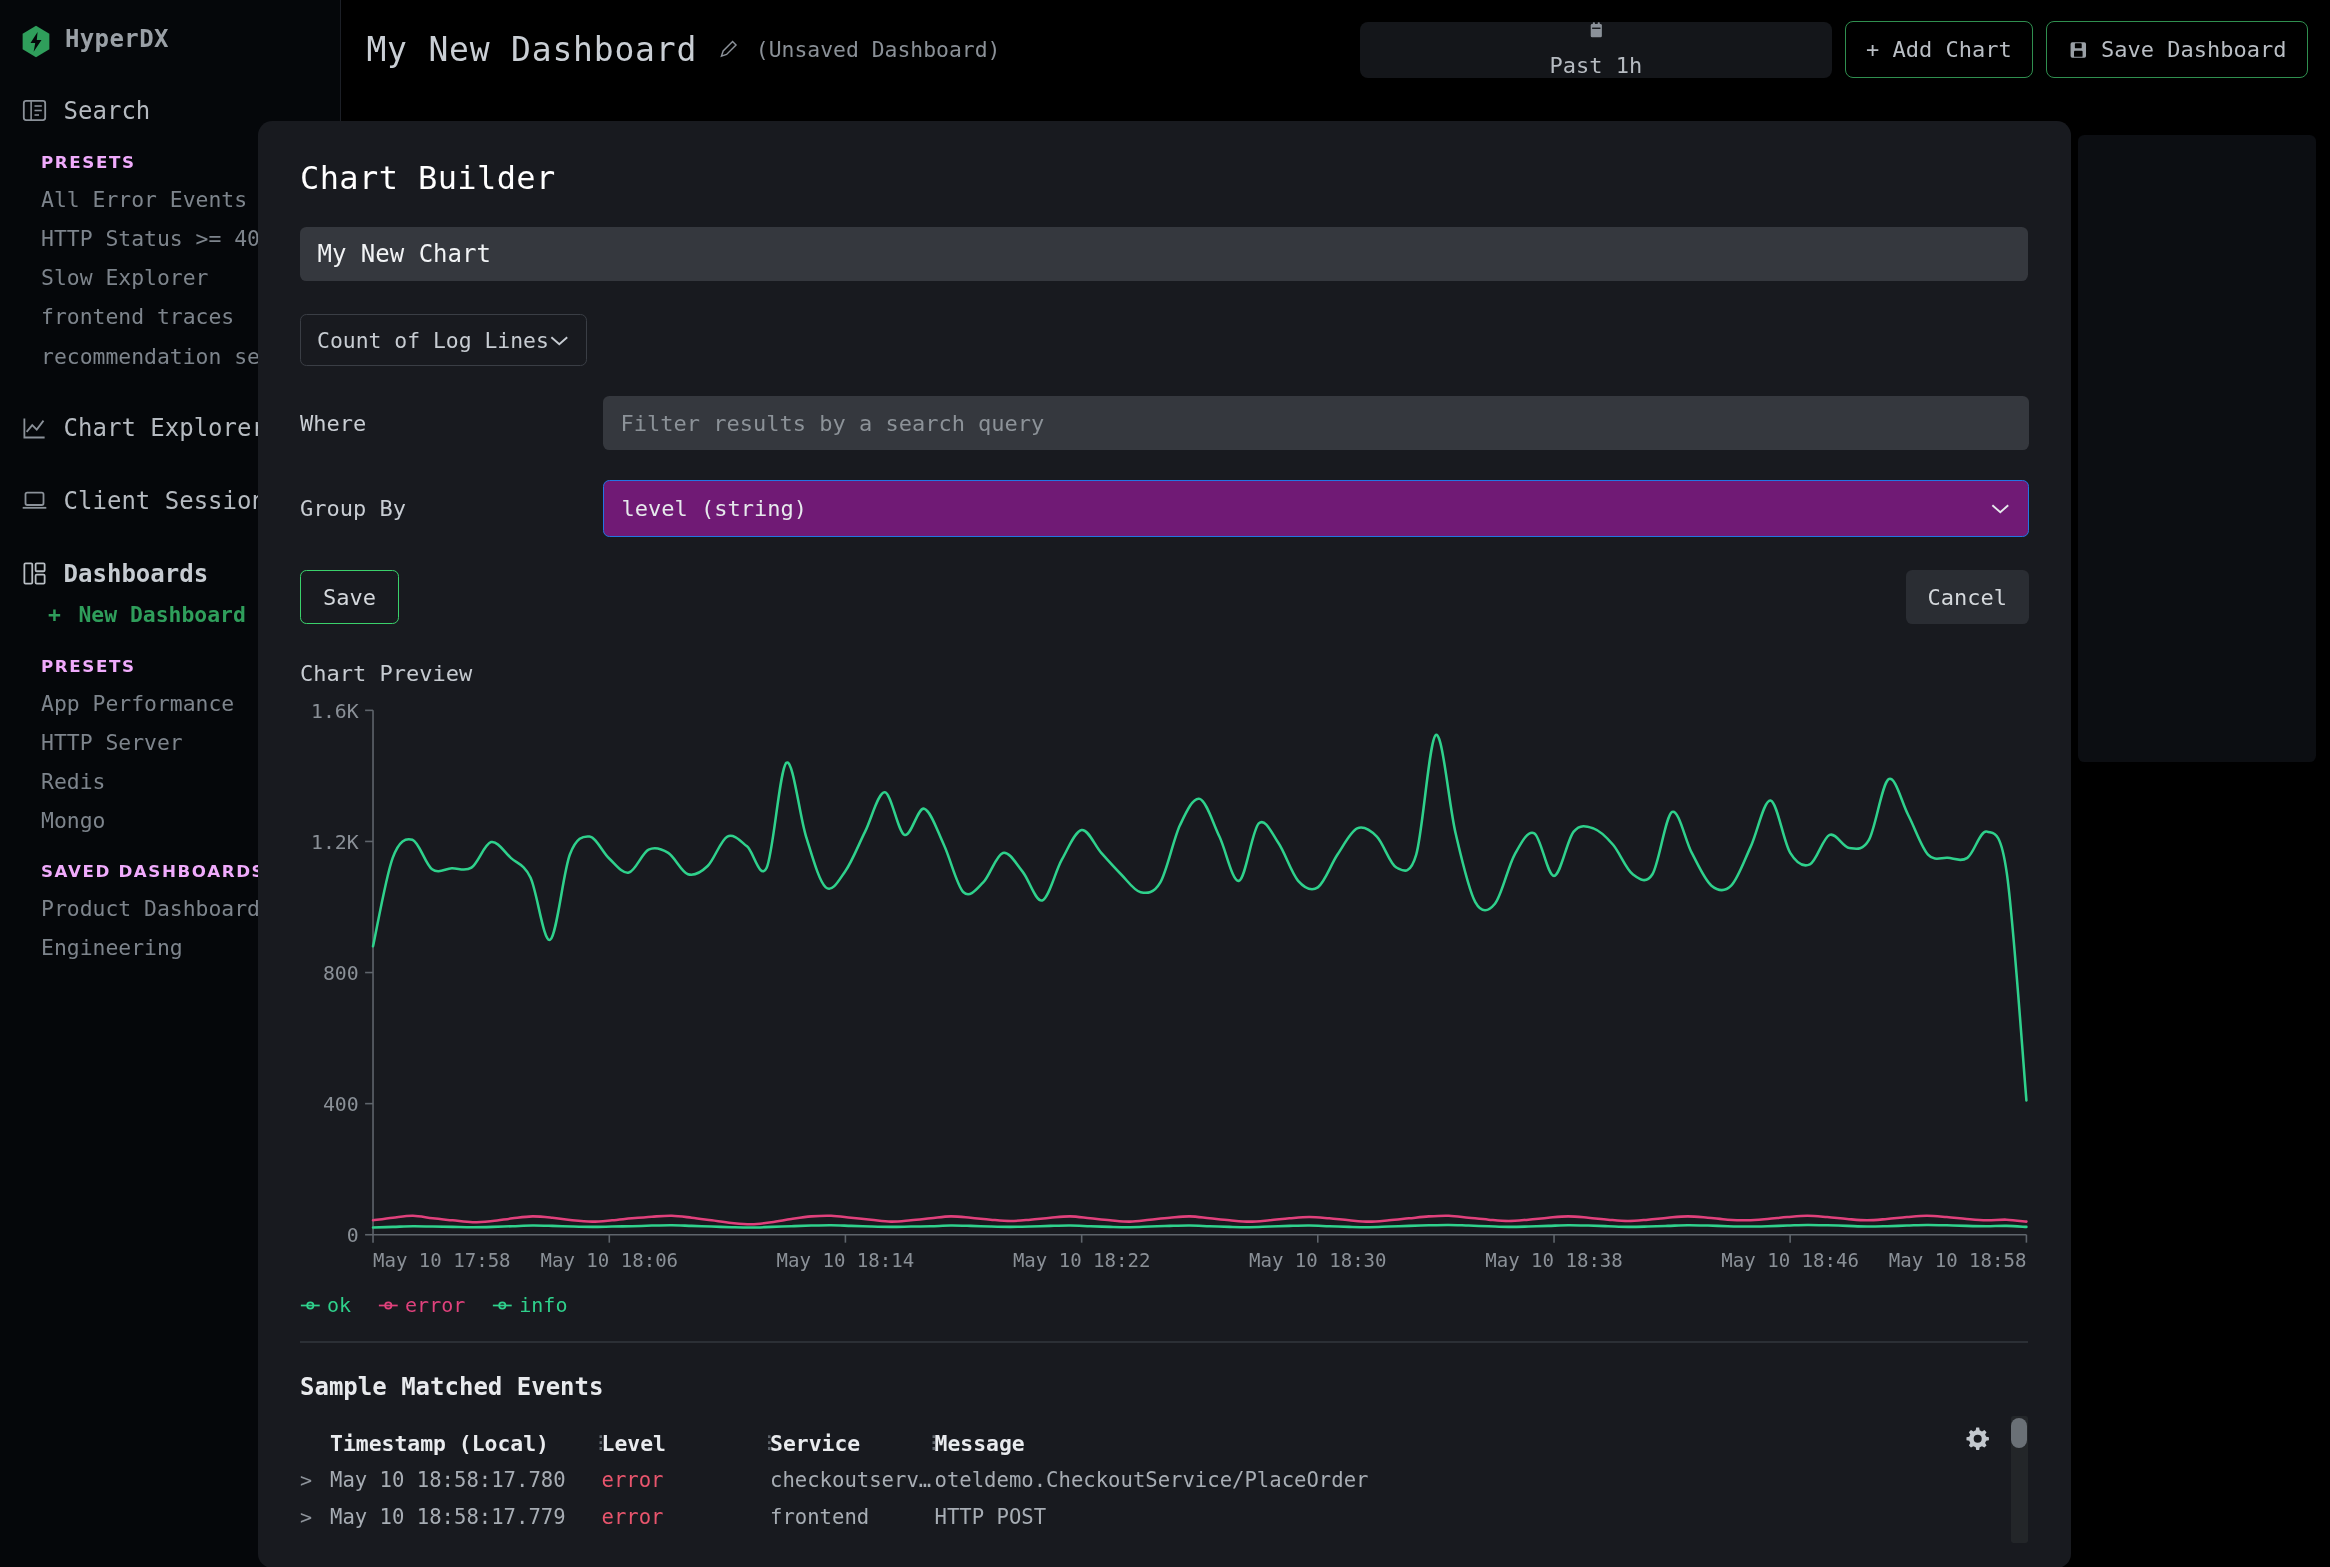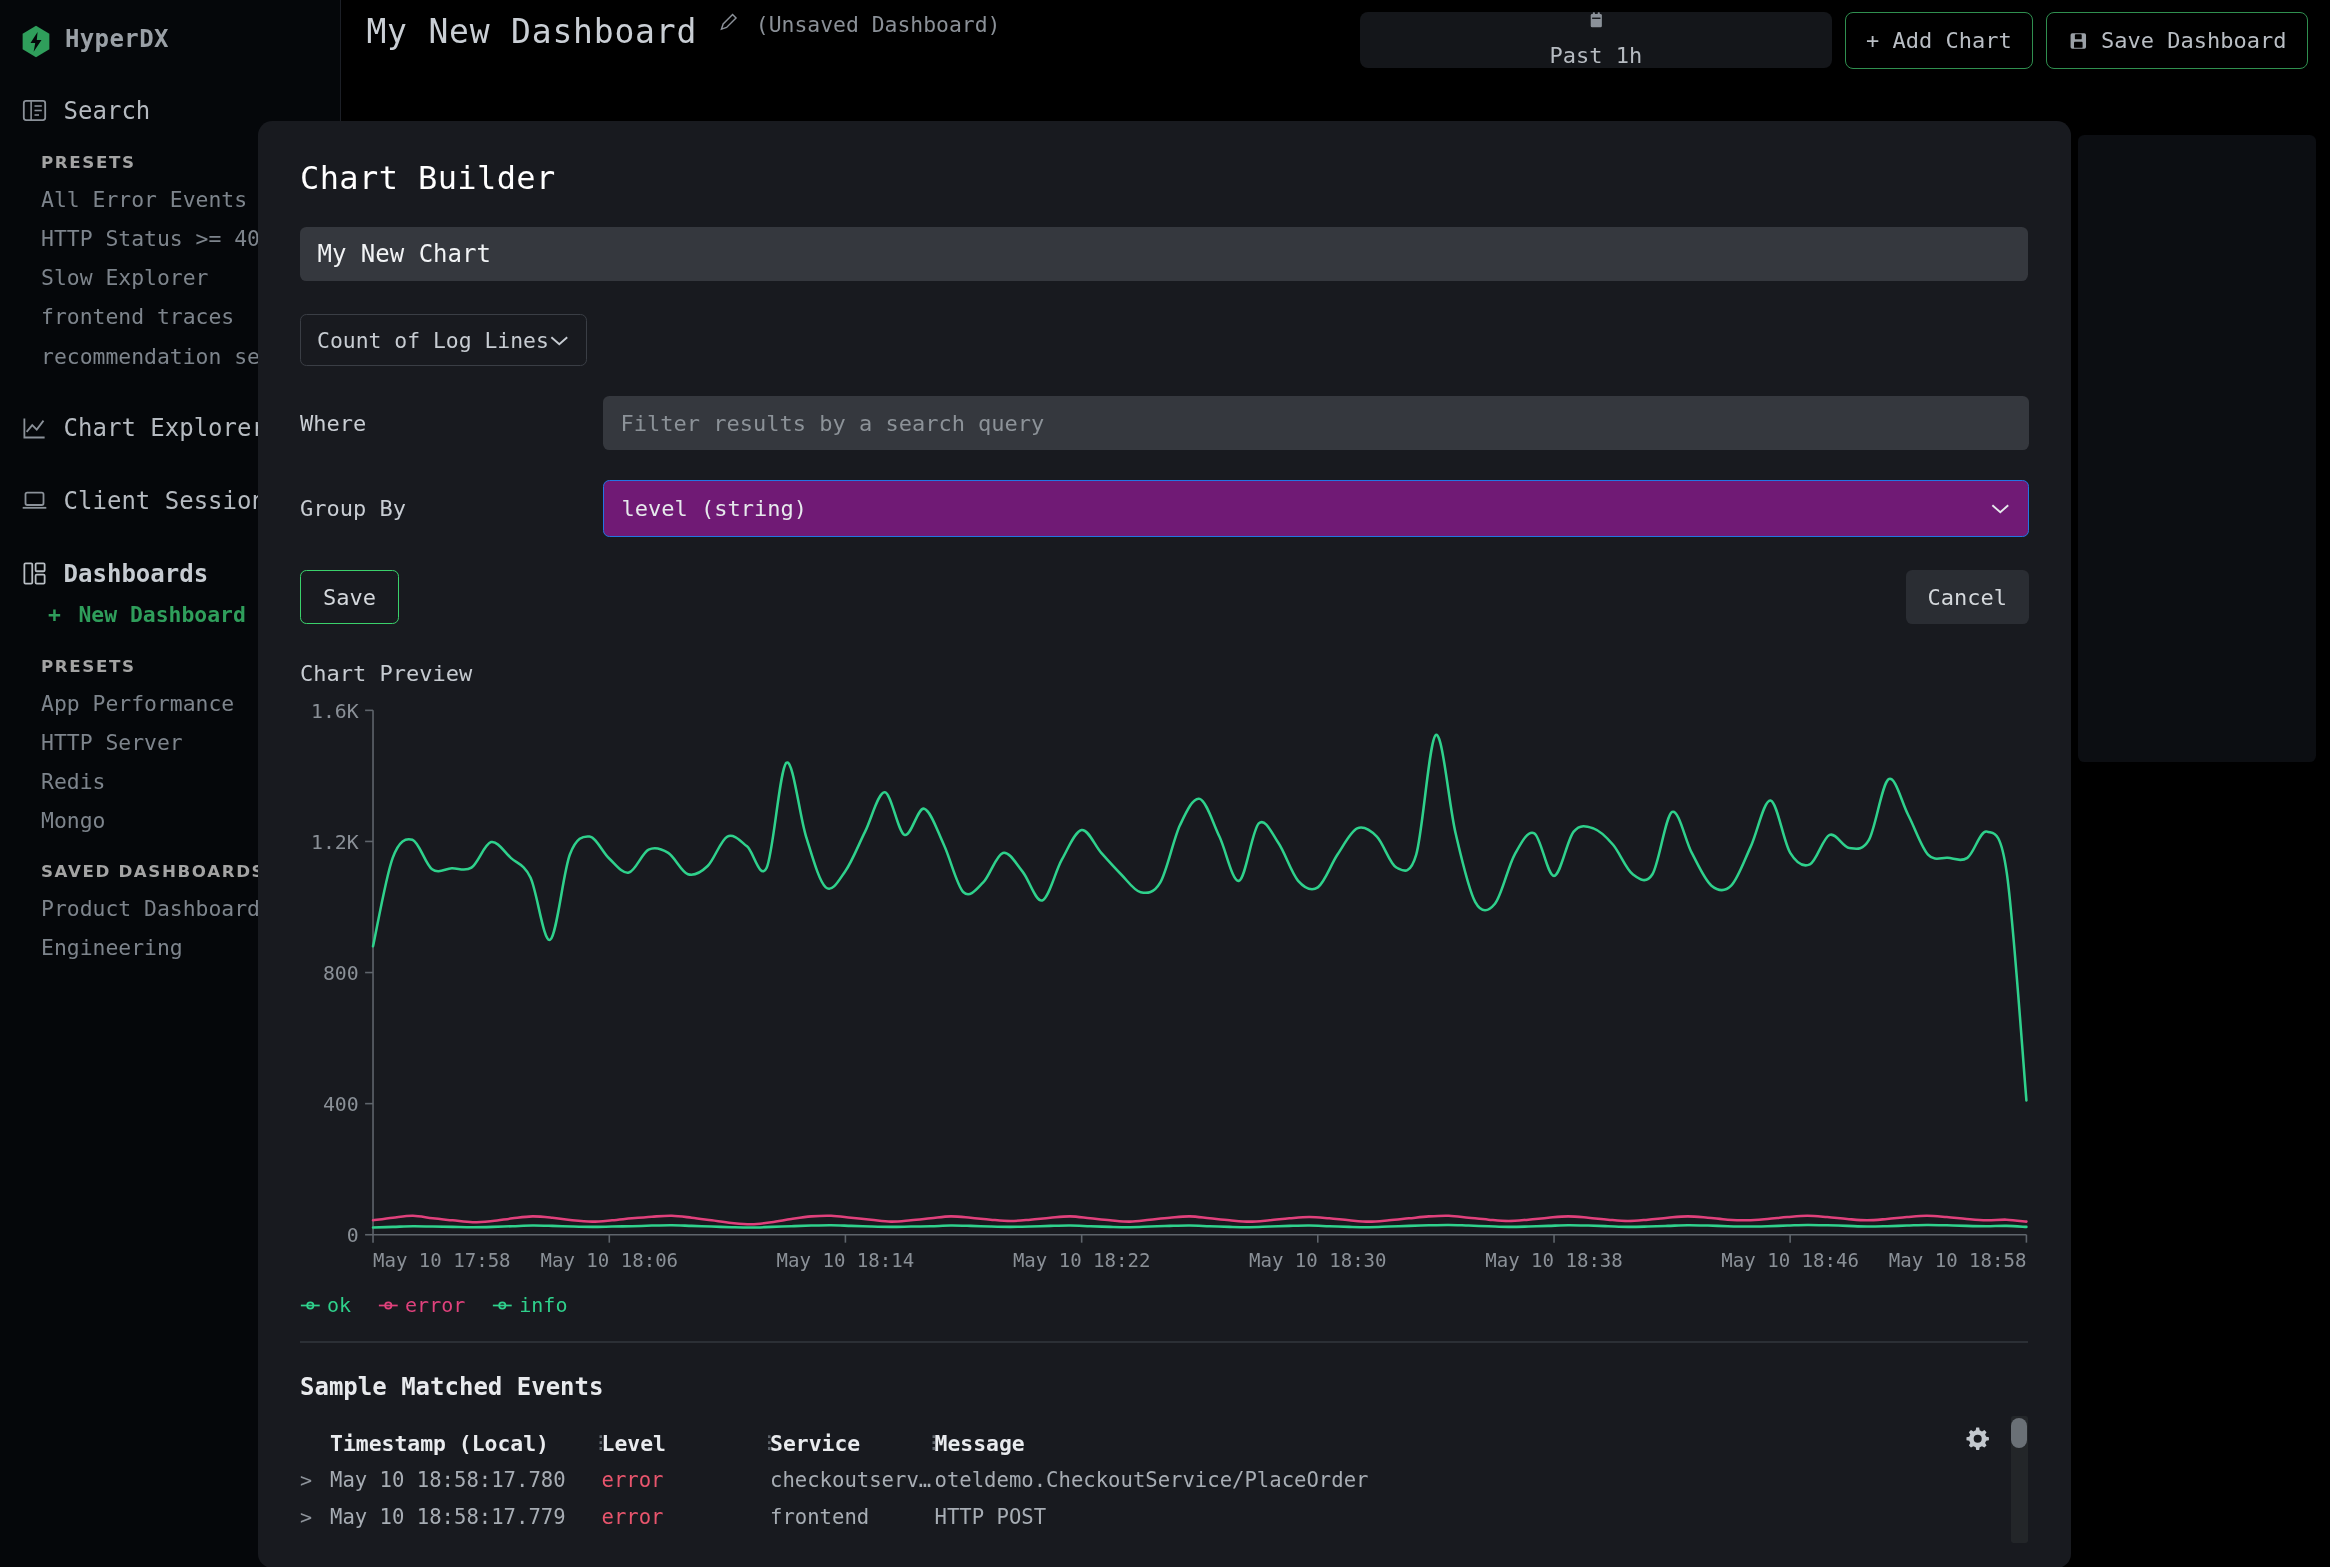--- a/index.html
+++ b/index.html
@@ -27,37 +27,37 @@
   }
   .nav-section { margin-top: 32px; }
   .nav-top {
     display: flex; align-items: center; gap: 16px;
     padding: 6.4px 0 6.4px 20.6px; color: #b5bac0; font-size: 24px;
   }
   .nav-top.bold { font-weight: 700; color: #c6cbd1; }
   .nav-icon { width: 27px; height: 27px; flex: 0 0 27px; display: block; }
   .group-label {
     padding: 20.6px 0 8px 41px;
-    font-size: 16.7px; font-weight: 700; letter-spacing: 1.6px; color: #a3a3a3;
+    font-size: 16.7px; font-weight: 700; letter-spacing: 1.6px; color: #f0abfc;
     font-family: "DejaVu Sans", sans-serif;
   }
   .nav-item {
     padding: 7.1px 0 7.1px 41px; font-size: 21.4px; color: #7d848c;
     white-space: nowrap;
   }
   .nav-new {
     padding: 8px 0 8px 48px; font-size: 21.4px; color: #2f9e5b; font-weight: 700;
     white-space: nowrap;
   }
   .nav-new .plus { margin-right: 17.5px; }
 
   
   .topbar {
-    position: absolute; left: 341px; top: 12px; width: 1989px; height: 91px;
-    display: flex; align-items: flex-start; padding: 0 22px 0 25.4px;
+    position: absolute; left: 341px; top: 4px; width: 1989px; height: 91px;
+    display: flex; align-items: center; padding: 0 22px 0 25.4px;
   }
   .dash-title {
     font-size: 33px; color: #c9ced4; letter-spacing: 0.8px; white-space: nowrap;
   }
   .pencil-icon { width: 20.6px; height: 20.6px; margin: 0 17.5px 0 20.6px; display: block; }
   .unsaved { font-size: 21.4px; color: #8a9097; white-space: nowrap; }
   .topbar-spacer { flex: 1 1 auto; }
   .time-picker {
     display: flex; align-items: center; gap: 14.3px;
     background: #14161a; border-radius: 8px;

